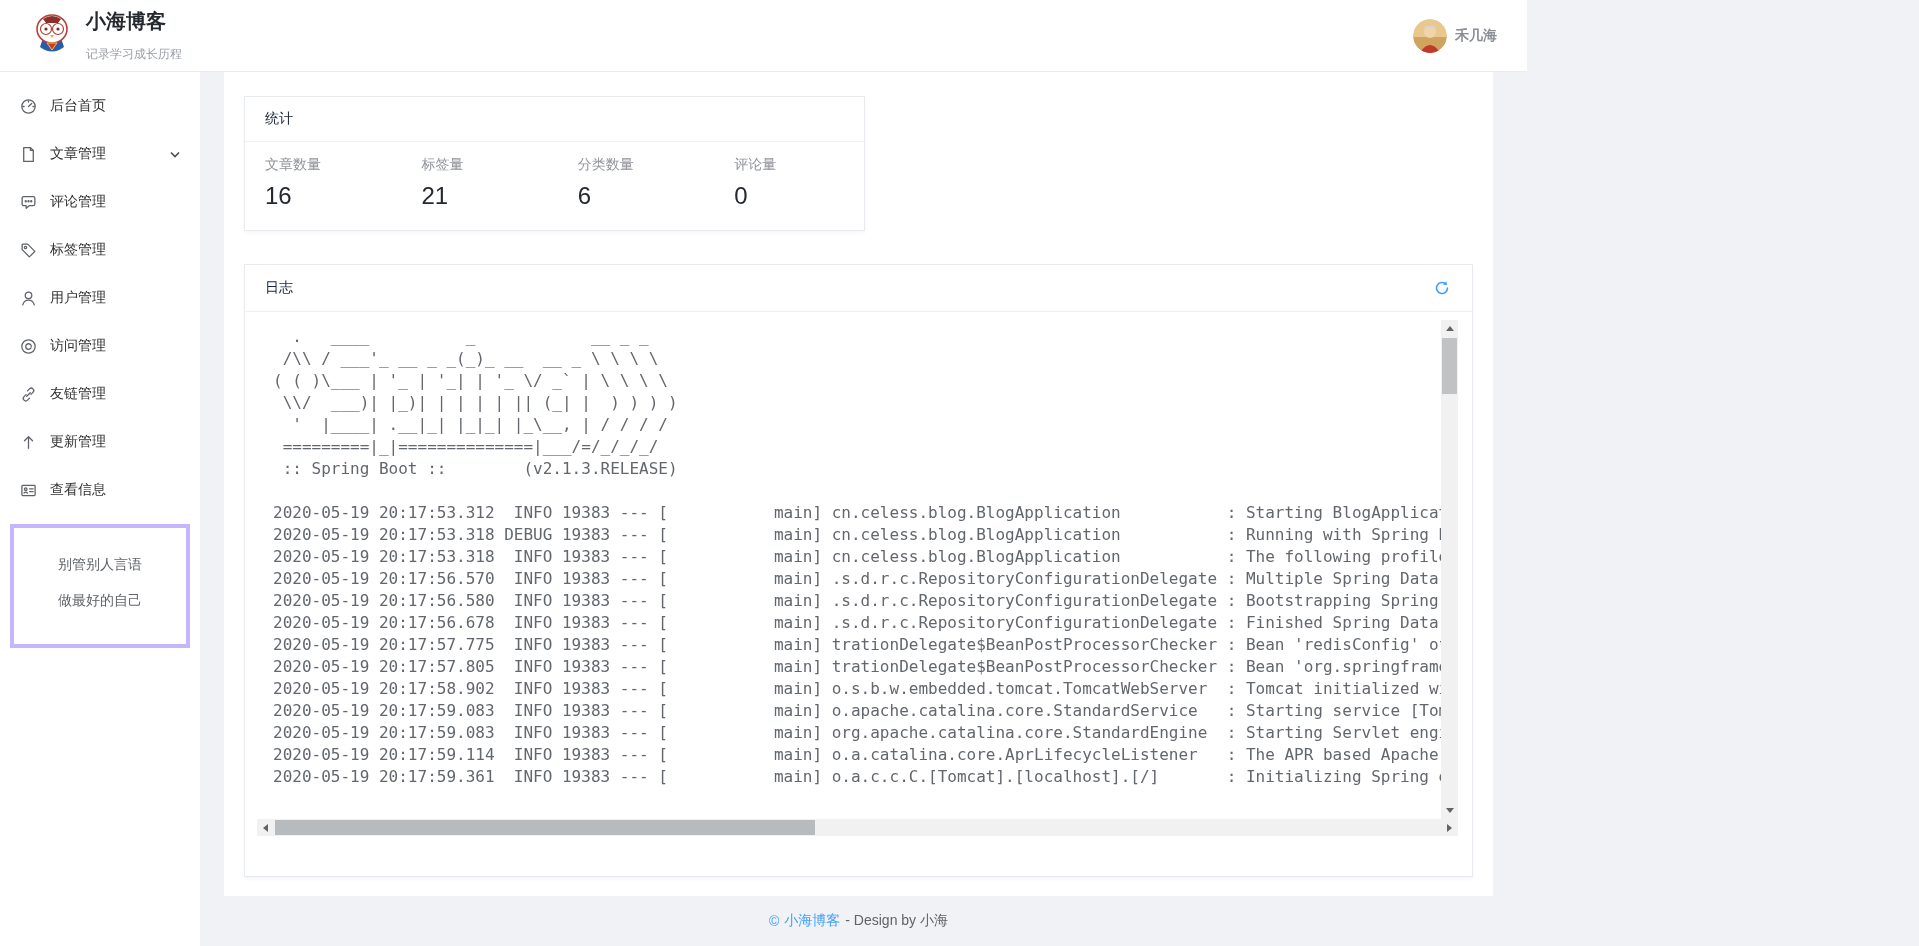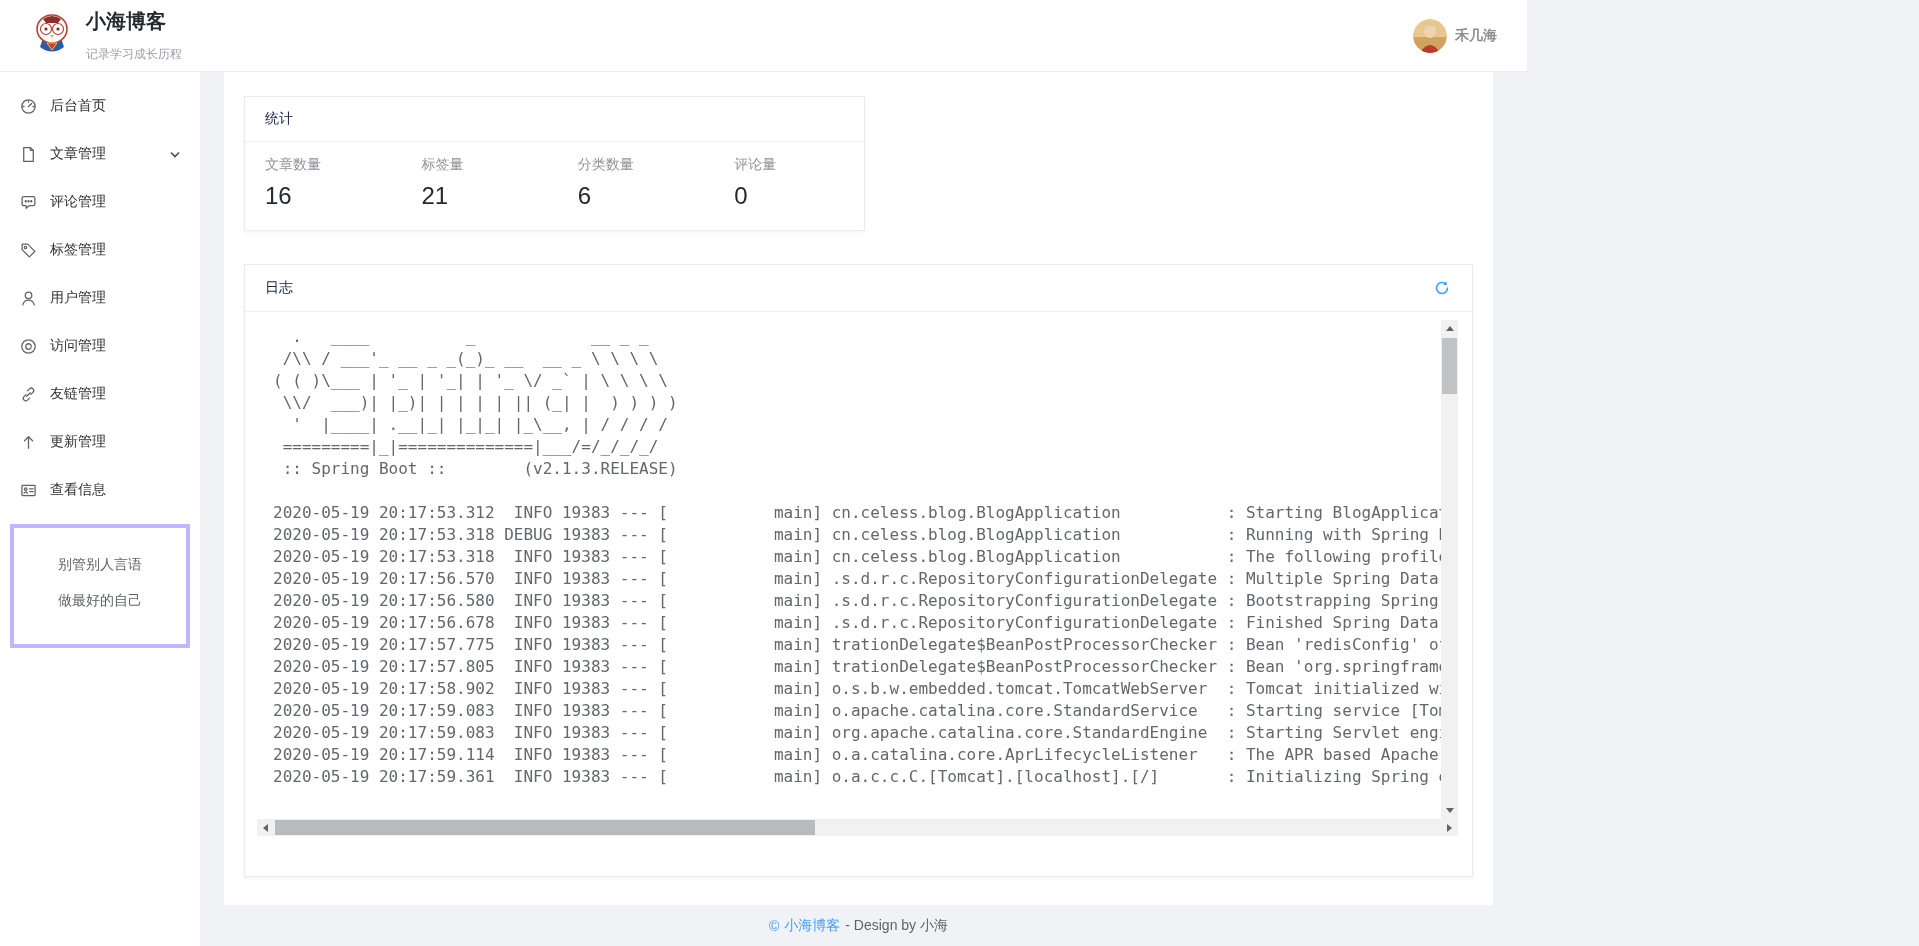--- a/index.html
+++ b/index.html
@@ -19,21 +19,21 @@
   .brand-text .title { font-size:20px; font-weight:bold; color:#24292f; line-height:24px; }
   .brand-text .subtitle { font-size:12px; color:#9a9fa6; margin-top:13px; }
   .user { display:flex; align-items:center; gap:8px; cursor:pointer; }
   .user-name { font-size:14px; color:#8a8f96;font-weight:bold; }
   .avatar { width:34px; height:34px; border-radius:50%; overflow:hidden; flex:none; }
 
   
   .body-row { display:flex; height:874px; }
   .sidebar { width:200px; background:#fff; flex:none; padding-top:10px; }
   .content { flex:1; background:#f0f2f5; padding:0 34px 0 24px; display:flex; flex-direction:column; min-width:0; }
-  .panel { background:#fff; padding:24px 20px 28px; }
+  .panel { background:#fff; padding:24px 20px 19px; }
   .footer {
     height:62px; display:flex; align-items:center; justify-content:center;
     font-size:14px; color:#5f6368; gap:5px;
   }
   .footer a { color:#409eff; text-decoration:none; }
 
   
   .nav-item {
     height:48px; display:flex; align-items:center; gap:13px;
     padding:0 20px; font-size:14px; color:#303133; cursor:pointer;

